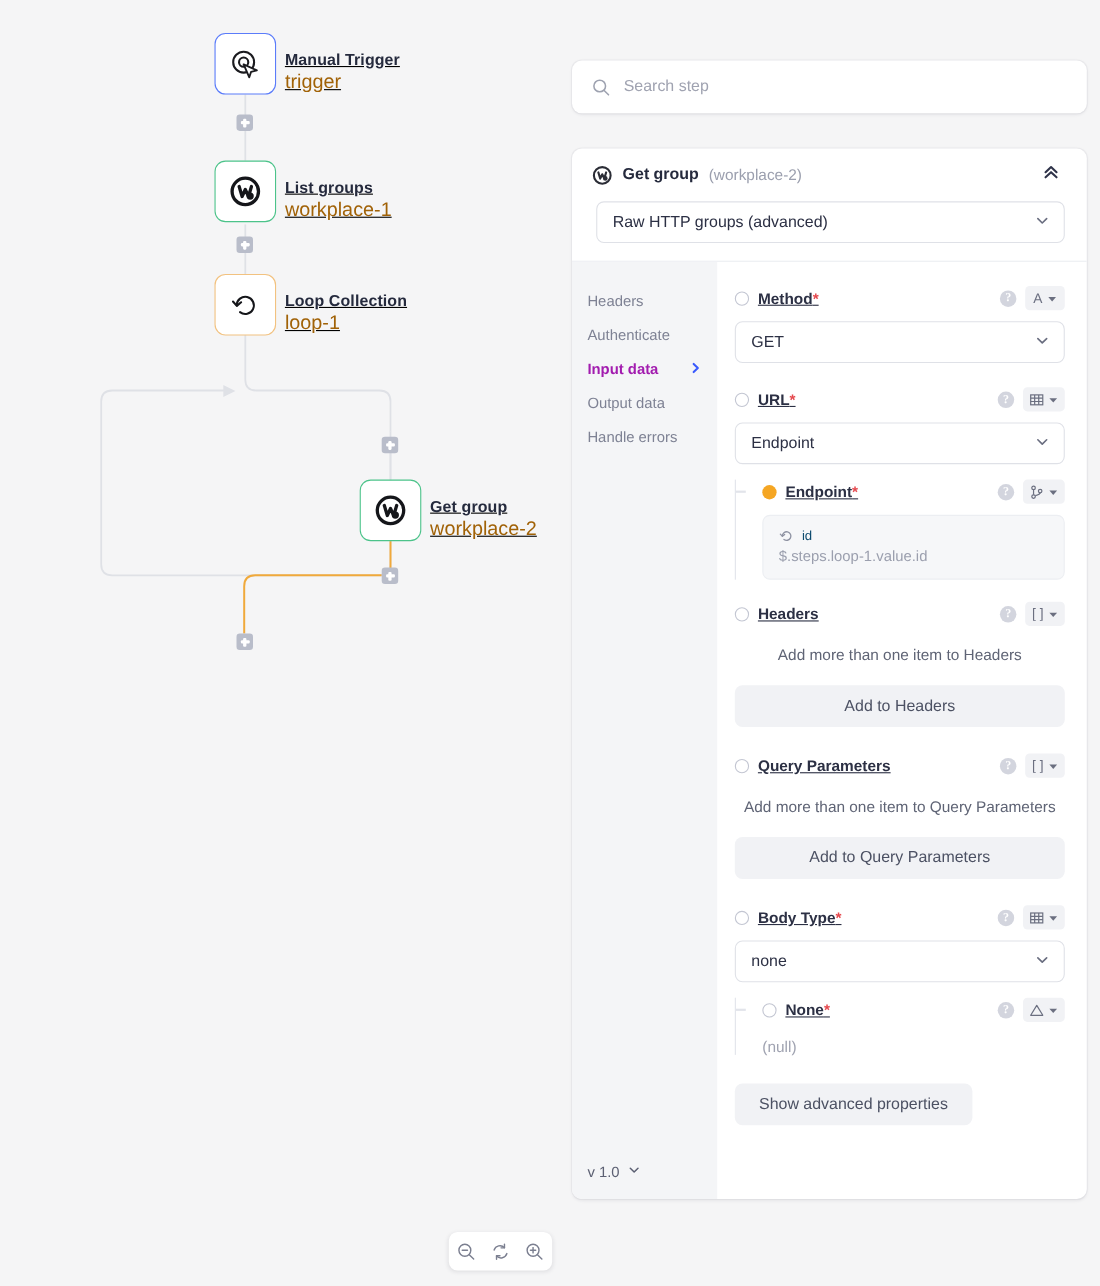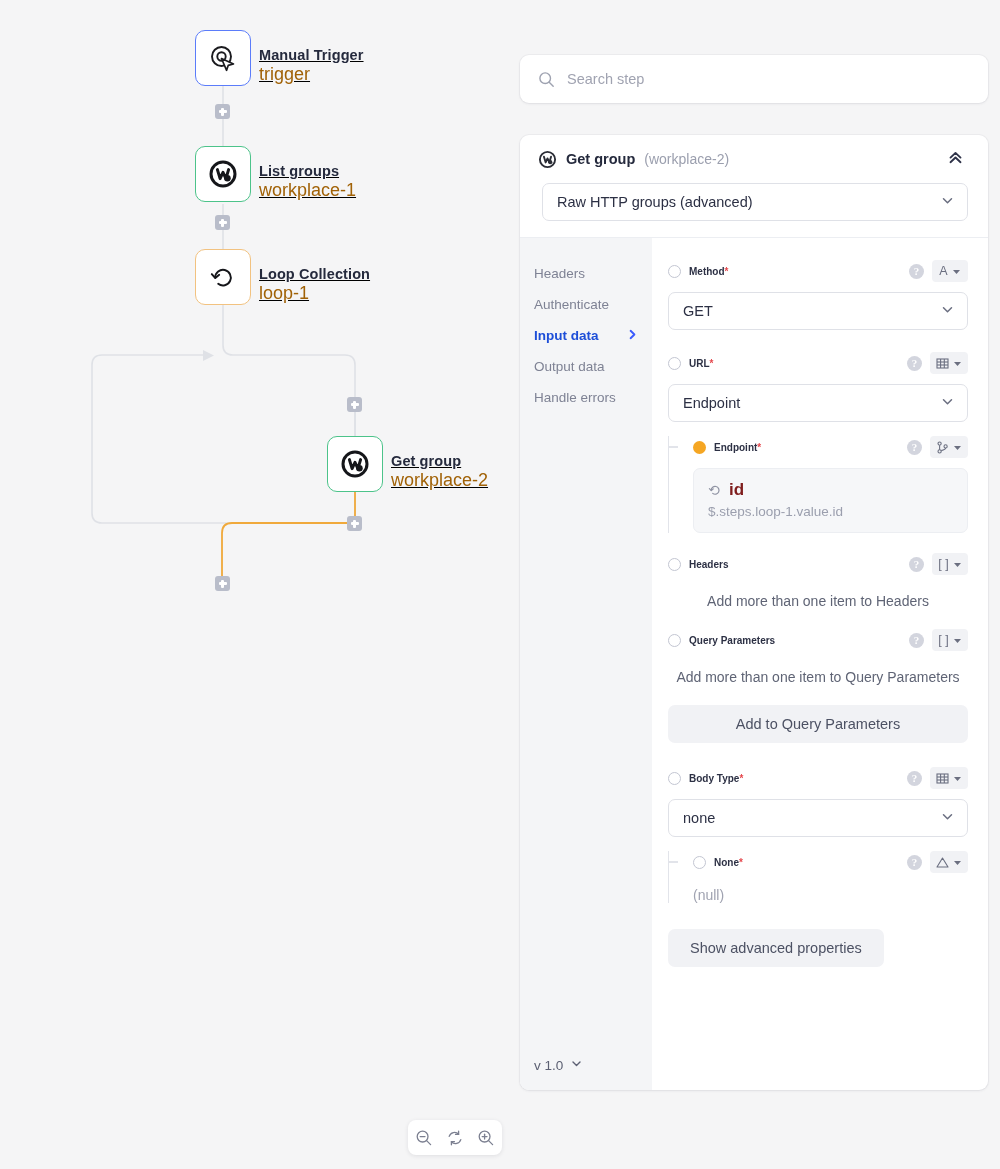--- a/index.html
+++ b/index.html
@@ -81,38 +81,38 @@
   .nc-body { display: flex; height: 858px; border-top: 1px solid #eceef2; }
 
   .tabs {
     width: 132px; background: #f4f5f7; padding: 20px 0 0 14px; flex: none;
     display: flex; flex-direction: column;
   }
   .tab {
     font-size: 13.5px; color: #7e8294; height: 31px; display: flex;
     align-items: center; cursor: pointer;
   }
-  .tab.active { color: #1d4ed8; font-weight: 700; }
+  .tab.active { color: #a21caf; font-weight: 700; }
   .tab .arrow { margin-left: auto; margin-right: 14px; }
   .ver {
     margin-top: auto; margin-bottom: 22px; display: flex; align-items: center;
     gap: 7px; font-size: 13.5px; color: #5c6073; cursor: pointer;
   }
 
   .fields { flex: 1; padding: 22px 20px 20px 16px; }
 
   .frow { display: flex; align-items: center; gap: 8px; margin-bottom: 10px; }
   .radio {
     width: 13px; height: 13px; border-radius: 50%; border: 1.4px solid #c3c6d2;
     background: #fff; flex: none;
   }
   .dot-amber {
     width: 13px; height: 13px; border-radius: 50%; background: #f5a623; flex: none;
   }
-  .flabel { font-size: 10px; font-weight: 700; color: #2c3044; }
+  .flabel { font-size: 14px; font-weight: 700; color: #2c3044; text-decoration: underline; }
   .req { color: #e5484d; font-weight: 700; }
   .fspacer { margin-left: auto; }
   .help {
     width: 15px; height: 15px; border-radius: 50%; background: #d3d5de;
     color: #fff; font-size: 11px; font-weight: 700; line-height: 15px;
     text-align: center; cursor: pointer; flex: none; font-family: "Liberation Serif", serif;
   }
   .typebadge {
     height: 22px; min-width: 36px; background: #f1f2f5; border-radius: 4px;
     display: flex; align-items: center; justify-content: center; gap: 4px;
@@ -133,21 +133,21 @@
     content: ""; position: absolute; left: 0; top: 10px; width: 9px; height: 1.5px;
     background: #e2e4ea;
   }
   .nested-inner { padding-left: 12px; }
 
   .valuebox {
     background: #f6f7f9; border: 1px solid #eceef2; border-radius: 7px;
     padding: 11px 14px 13px; margin-top: 6px;
   }
   .vb-row { display: flex; align-items: center; gap: 7px; }
-  .vb-key { font-size: 17px; font-weight: 700; color: #7f1d1d; }
+  .vb-key { font-size: 12px; font-weight: 400; color: #0c4a6e; }
   .vb-val { font-size: 13.5px; color: #9b9fae; margin-top: 4px; }
 
   .hint { font-size: 14px; color: #5f6475; text-align: center; margin: 16px 8px 18px; line-height: 20px; }
   .addbtn {
     width: 100%; height: 38px; background: #f1f2f5; border-radius: 7px;
     display: flex; align-items: center; justify-content: center;
     font-size: 14.5px; color: #4c5163; cursor: pointer; margin-bottom: 24px;
   }
   .nullval { font-size: 14px; color: #a0a3b1; margin-top: 14px; }
 
@@ -443,20 +443,21 @@
             <span class="fspacer"></span>
             <span class="help">?</span>
             <span class="typebadge">
               <span class="t">[ ]</span>
               <svg width="9" height="9" viewBox="0 0 9 9">
                 <polygon points="1,3 8,3 4.5,7" fill="#6b6f80"></polygon>
               </svg>
             </span>
           </div>
           <div class="hint">Add more than one item to Headers</div>
+          <div class="addbtn">Add to Headers</div>
 
           
           <div class="frow">
             <span class="radio"></span>
             <span class="flabel"><span>Query Parameters</span></span>
             <span class="fspacer"></span>
             <span class="help">?</span>
             <span class="typebadge">
               <span class="t">[ ]</span>
               <svg width="9" height="9" viewBox="0 0 9 9">

